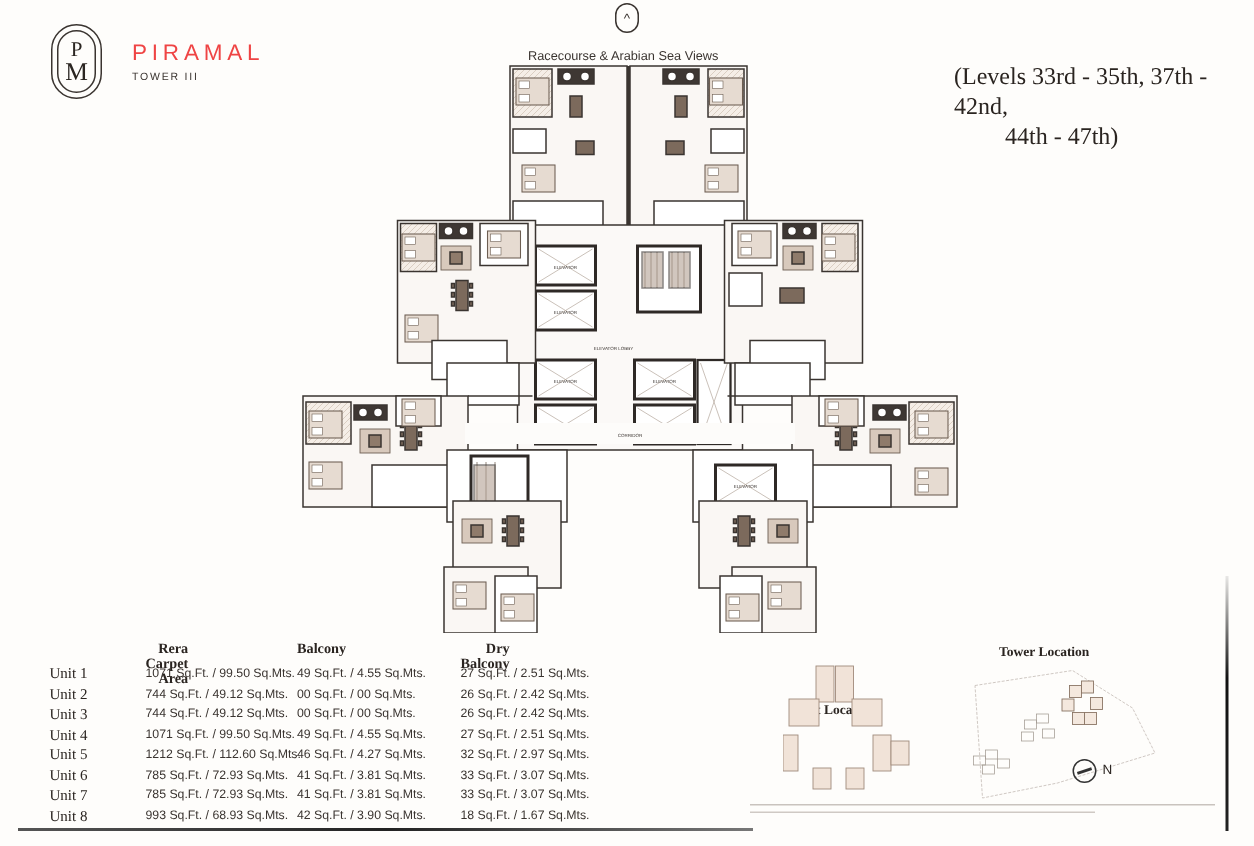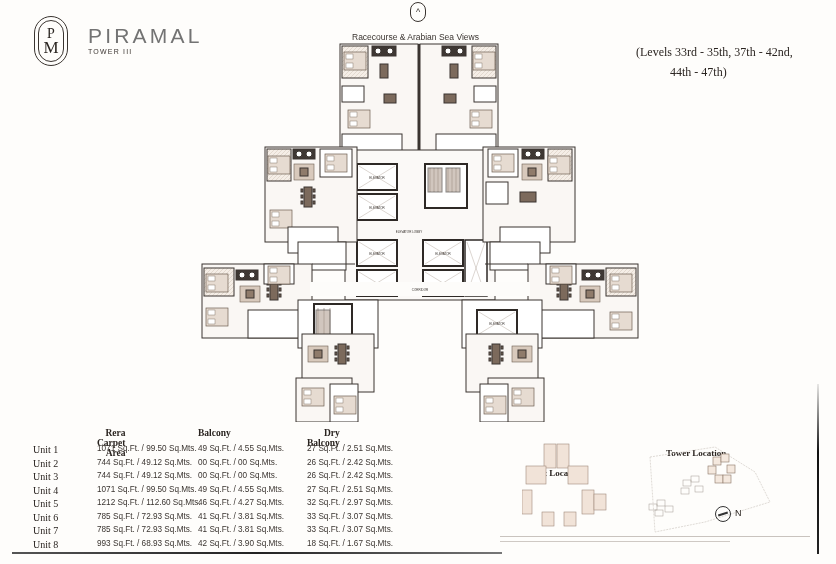--- a/index.html
+++ b/index.html
@@ -7,26 +7,26 @@
   body { position: relative; font-family: "Liberation Sans", sans-serif; color: #2b2622; }
 
   .page { position: absolute; left: 0; top: 0; width: 836px; height: 564px; background: #fefdfb; }
 
   
   .logo { position: absolute; left: 34px; top: 16px; display: flex; align-items: center; }
   .logo-mark { width: 34px; height: 50px; border: 1.5px solid #3a3430; border-radius: 17px; position: relative; display:flex; align-items:center; justify-content:center; }
   .logo-mark::before { content:""; position:absolute; inset:3px; border:1px solid #3a3430; border-radius:14px; }
   .logo-mark span { font-family: "Liberation Serif", serif; font-size: 14px; line-height: 13px; text-align: center; color: #2b2622; display:block; }
   .logo-text { margin-left: 20px; }
-  .logo-name { font-family: "Liberation Sans", sans-serif; font-size: 21px; letter-spacing: 3.2px; line-height: 17px; color: #737373; font-weight: normal; text-align: right; }
+  .logo-name { font-family: "Liberation Sans", sans-serif; font-size: 15px; letter-spacing: 3.2px; line-height: 17px; color: #ef4444; font-weight: normal; text-align: right; }
   .logo-tower { font-size: 7px; letter-spacing: 1.2px; margin-top: 4px; color: #3b3531; }
 
   
   .title { position: absolute; left: 622px; top: 14px; font-family: "Liberation Serif", serif; font-size: 19px; color: #2a2420; }
-  .subtitle { position: absolute; left: 636px; top: 42px; font-family: "Liberation Serif", serif; font-size: 12px; line-height: 20px; color: #2a2420; }
+  .subtitle { position: absolute; left: 636px; top: 42px; font-family: "Liberation Serif", serif; font-size: 16px; line-height: 20px; color: #2a2420; }
   .subtitle .l2 { padding-left: 34px; display:block; }
 
   
   .north-arrow { position: absolute; left: 410px; top: 2px; width: 16px; height: 20px; border: 1px solid #3a3430; border-radius: 8px; display:flex; align-items:center; justify-content:center; font-size: 9px; color:#3a3430; }
   .views-label { position: absolute; left: 352px; top: 32px; font-size: 8.5px; color: #3a3430; }
 
   
   .plan { position: absolute; left: 190px; top: 42px; width: 460px; height: 380px; }
 
   
@@ -315,21 +315,21 @@
       <rect x="4" y="24" width="20" height="18"></rect>
         <rect x="46" y="24" width="20" height="18"></rect>
       <rect x="0" y="48" width="10" height="24"></rect>
         <rect x="60" y="48" width="12" height="24"></rect>
         <rect x="72" y="52" width="12" height="16"></rect>
       <rect x="20" y="70" width="12" height="14"></rect>
         <rect x="42" y="70" width="12" height="14"></rect>
     </g>
   </svg>
 
-  <div class="loc-title" style="left:666px;top:448px;">Tower Location</div>
+  <div class="loc-title" style="left:666px;top:429px;">Tower Location</div>
   <svg class="tower-loc" viewBox="0 0 130 95">
     <path d="M5 15 L70 5 L110 30 L125 60 L60 80 L10 90 Z" fill="none" stroke="#c9c2bc" stroke-width="0.6" stroke-dasharray="2 1"></path>
     <g fill="#f4e8de" stroke="#8a7565" stroke-width="0.6">
       <rect x="68" y="15" width="8" height="8"></rect>
         <rect x="76" y="12" width="8" height="8"></rect>
         <rect x="63" y="24" width="8" height="8"></rect>
         <rect x="82" y="23" width="8" height="8"></rect>
         <rect x="70" y="33" width="8" height="8"></rect>
         <rect x="78" y="33" width="8" height="8"></rect>
     </g>

